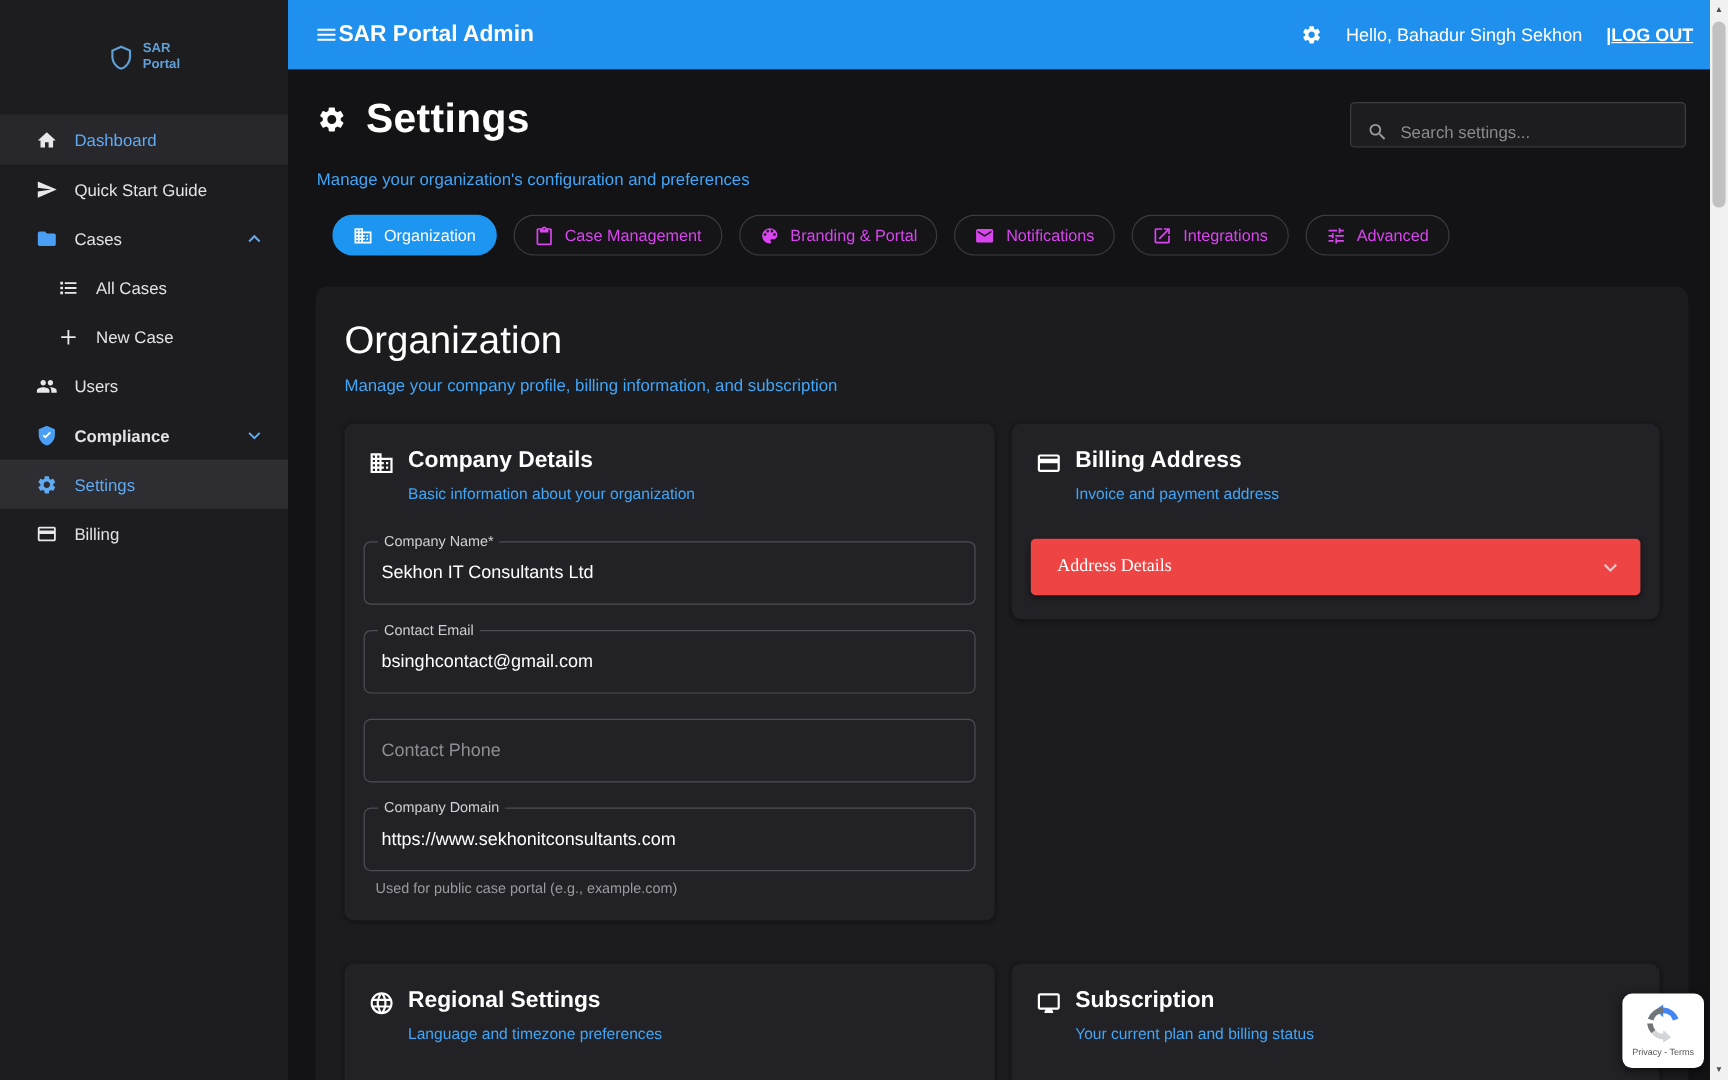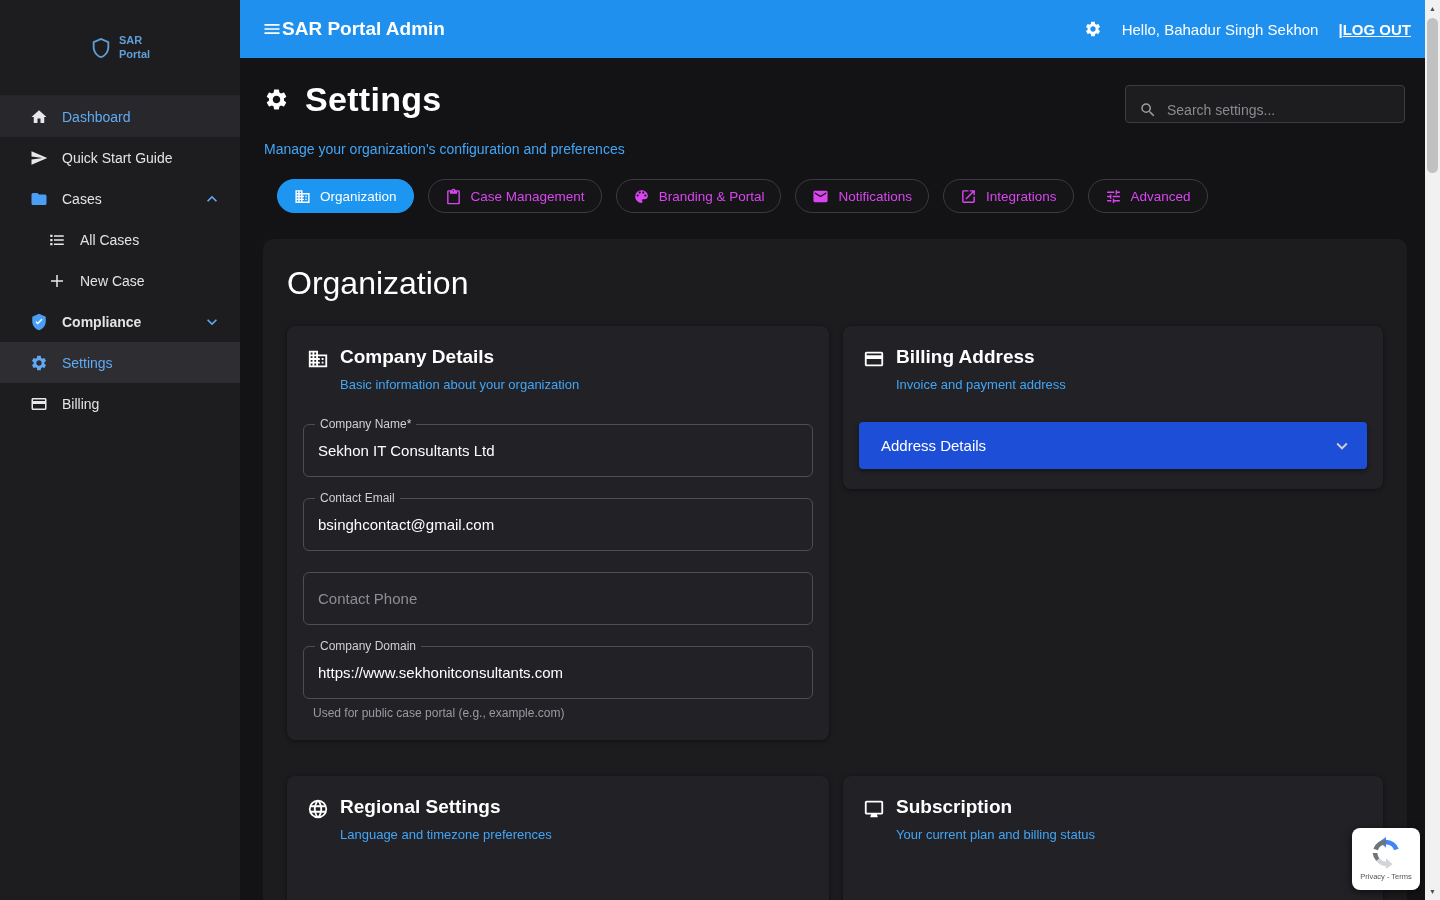--- a/index.html
+++ b/index.html
@@ -64,21 +64,21 @@
   .ch-title { color: #fff; font-size: 19px; font-weight: bold; }
   .ch-sub { color: #42a5f5; font-size: 13px; margin-top: 9px; }
 
   .fields { margin-top: 32px; display: flex; flex-direction: column; gap: 21px; }
   .field { position: relative; height: 53px; border: 1px solid #4d4d55; border-radius: 6px; }
   .field label { position: absolute; top: -8px; left: 11px; background: #212126; padding: 0 5px; font-size: 12px; color: #cfcfd4; }
   .field input { width: 100%; height: 100%; background: transparent; border: none; outline: none; color: #fff; font-size: 15px; padding: 0 14px; font-family: inherit; border-radius: 6px; }
   .field input::placeholder { color: #8d8d93; }
   .field-helper { font-size: 12px; color: #9a9aa0; margin: 7px 0 0 10px; }
 
-  .accordion { margin-top: 30px; height: 47px; background: #1d4ed8; border-radius: 4px; display: flex; align-items: center; padding: 0 14px 0 22px; cursor: pointer; box-shadow: 0 2px 5px rgba(0,0,0,0.4); }
+  .accordion { margin-top: 30px; height: 47px; background: #ef4444; border-radius: 4px; display: flex; align-items: center; padding: 0 14px 0 22px; cursor: pointer; box-shadow: 0 2px 5px rgba(0,0,0,0.4); font-family: Liberation Serif, serif; }
   .accordion-label { color: #fff; font-size: 15px; flex: 1; }
   .acc-chevron { width: 22px; height: 22px; color: #cfcfd4; flex-shrink: 0; }
 
   .recaptcha { position: absolute; right: 5px; bottom: 10px; width: 68px; height: 62px; background: #fff; border-radius: 8px; box-shadow: 0 2px 8px rgba(0,0,0,0.55); display: flex; flex-direction: column; align-items: center; justify-content: center; gap: 3px; cursor: pointer; }
   .rc-logo { width: 32px; height: 32px; }
   .rc-text { font-size: 7.5px; color: #555; }
 
   
   .scrollbar { width: 15px; flex-shrink: 0; background: #f1f1f1; position: relative; }
   .sb-arrow { position: absolute; left: 0; width: 15px; height: 15px; display: flex; align-items: center; justify-content: center; color: #505050; font-size: 7px; cursor: pointer; }
@@ -148,20 +148,28 @@
 
     <div class="nav-item sub">
       <span class="nv-icon c-white">
         <svg viewBox="0 0 24 24">
             <path d="M11 4h2v7h7v2h-7v7h-2v-7H4v-2h7z"></path>
           </svg>
       </span>
       <span class="nav-label">New Case</span>
     </div>
 
+    <div class="nav-item">
+      <span class="nv-icon c-white">
+        <svg viewBox="0 0 24 24">
+            <path d="M16 11c1.66 0 2.99-1.34 2.99-3S17.66 5 16 5s-3 1.34-3 3 1.34 3 3 3zm-8 0c1.66 0 2.99-1.34 2.99-3S9.66 5 8 5 5 6.34 5 8s1.34 3 3 3zm0 2c-2.33 0-7 1.17-7 3.5V19h14v-2.5c0-2.33-4.67-3.5-7-3.5zm8 0c-.29 0-.62.02-.97.05 1.16.84 1.97 1.97 1.97 3.45V19h6v-2.5c0-2.33-4.67-3.5-7-3.5z"></path>
+          </svg>
+      </span>
+      <span class="nav-label">Users</span>
+    </div>
 
     <div class="nav-item">
       <span class="nv-icon">
         <svg viewBox="0 0 24 24">
             <path fill="#4a9ff5" d="M12 1 3 5v6c0 5.55 3.84 10.74 9 12 5.16-1.26 9-6.45 9-12V5l-9-4z"></path>
             <path fill="#ffffff" d="m10.3 15.3-3-3 1.4-1.4 1.6 1.6 4.9-4.9 1.4 1.4-6.3 6.3z"></path>
           </svg>
       </span>
       <span class="nav-label" style="font-weight:bold">Compliance</span>
       <span class="nav-spacer"></span>
@@ -283,20 +291,21 @@
             <svg viewBox="0 0 24 24">
                 <path d="M3 17v2h6v-2H3zM3 5v2h10V5H3zm10 16v-2h8v-2h-8v-2h-2v6h2zM7 9v2H3v2h4v2h2V9H7zm14 4v-2H11v2h10zm-6-4h2V7h4V5h-4V3h-2v6z"></path>
               </svg>
           </span>
           <span>Advanced</span>
         </div>
       </div>
 
       <section class="content-card">
         <h2 class="org-title">Organization</h2>
+        <div class="org-sub">Manage your company profile, billing information, and subscription</div>
 
         <div class="grid">
 
           <div class="inner-card">
             <div class="card-head">
               <span class="icon ch-icon">
                 <svg viewBox="0 0 24 24">
                     <path d="M12 7V3H2v18h20V7H12zM6 19H4v-2h2v2zm0-4H4v-2h2v2zm0-4H4V9h2v2zm0-4H4V5h2v2zm4 12H8v-2h2v2zm0-4H8v-2h2v2zm0-4H8V9h2v2zm0-4H8V5h2v2zm10 12h-8v-2h2v-2h-2v-2h2v-2h-2V9h8v10zm-2-8h-2v2h2v-2zm0 4h-2v2h2v-2z"></path>
                   </svg>
               </span>

